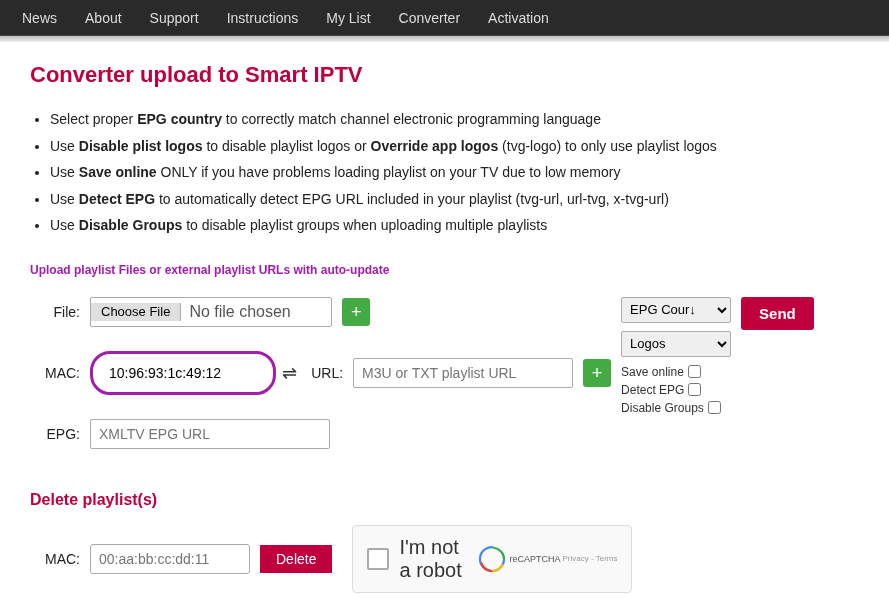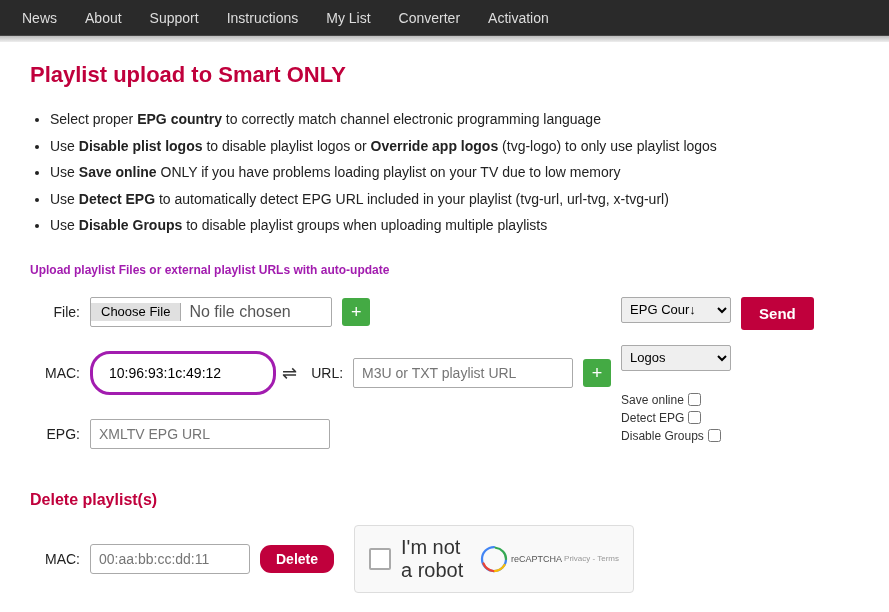--- a/index.html
+++ b/index.html
@@ -189,21 +189,21 @@
       gap: 0;
     }
     .upload-left {
       display: flex;
       flex-direction: column;
       gap: 12px;
     }
     .upload-right-top {
       display: flex;
       flex-direction: column;
-      gap: 22px;
+      gap: 8px;
     }
     .upload-send-area {
       display: flex;
       flex-direction: row;
       align-items: flex-start;
       gap: 10px;
       margin-left: 10px;
     }
 
     
@@ -212,24 +212,23 @@
       font-size: 16px;
       font-weight: bold;
       margin-bottom: 16px;
     }
     .delete-btn {
       background: #c0003c;
       color: #fff;
       border: none;
       padding: 6px 16px;
       font-size: 14px;
-      border-radius: 11px;
+      border-radius: 0;
       cursor: pointer;
       margin-left: 10px;
-      font-weight: bold;
     }
 
     
     .recaptcha-box {
       border: 1px solid #ddd;
       border-radius: 4px;
       width: 280px;
       height: 68px;
       display: flex;
       align-items: center;
@@ -285,21 +284,21 @@
   <a>Instructions</a>
   <a>My List</a>
   <a>Converter</a>
   <a>Activation</a>
 </nav>
 
 <div class="top-divider"></div>
 
 <div class="content">
 
-  <h1 class="page-title">Playlist upload to Smart ONLY</h1>
+  <h1 class="page-title">Converter upload to Smart IPTV</h1>
 
   <ul class="instructions">
     <li>Select proper <b>EPG country</b> to correctly match channel electronic programming language</li>
     <li>Use <b>Disable plist logos</b> to disable playlist logos or <b>Override app logos</b> (tvg-logo) to only use playlist logos</li>
     <li>Use <b>Save online</b> ONLY if you have problems loading playlist on your TV due to low memory</li>
     <li>Use <b>Detect EPG</b> to automatically detect EPG URL included in your playlist (tvg-url, url-tvg, x-tvg-url)</li>
     <li>Use <b>Disable Groups</b> to disable playlist groups when uploading multiple playlists</li>
   </ul>
 
   <h2 class="section-title">Upload playlist Files or external playlist URLs with auto-update</h2>

